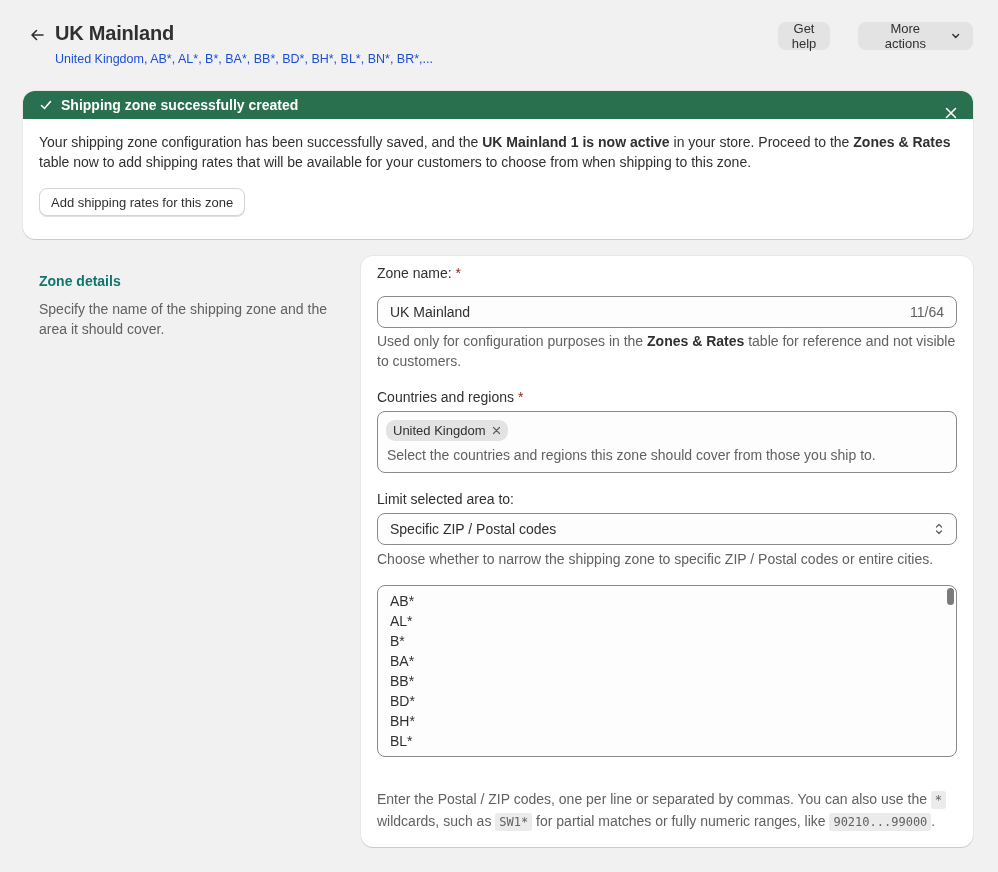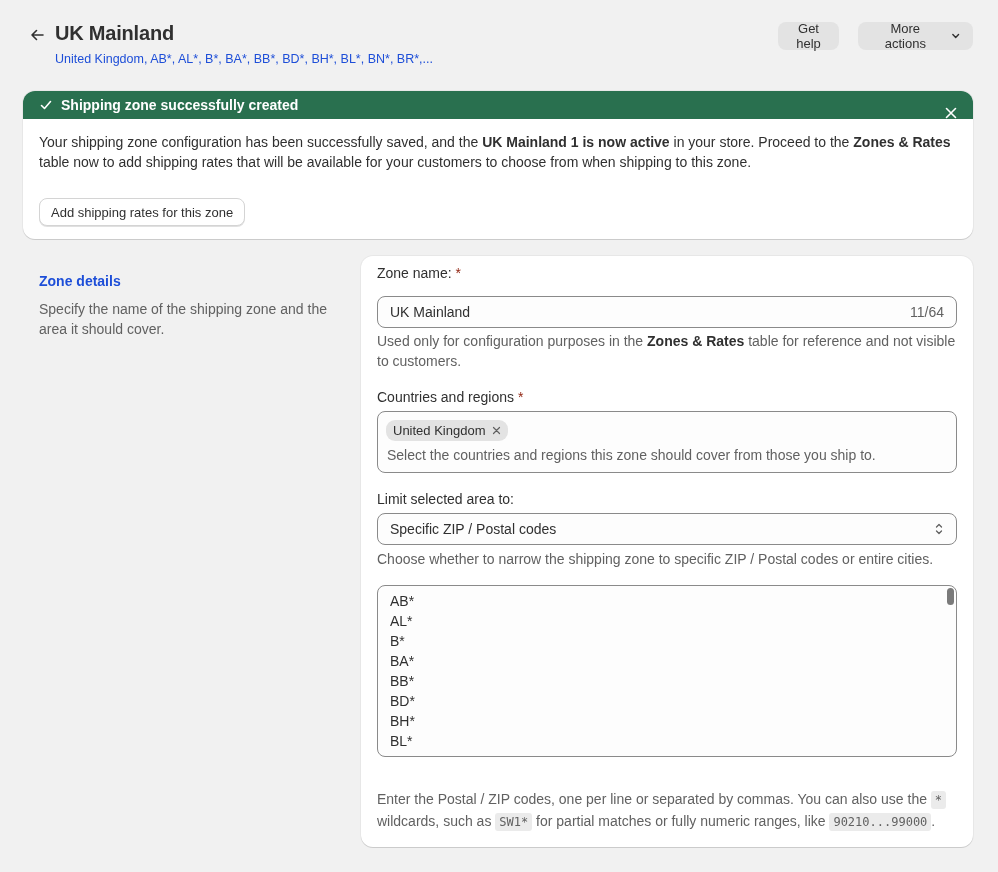--- a/index.html
+++ b/index.html
@@ -24,47 +24,47 @@
   .page-subtitle {
     position: absolute; left: 55px; top: 52px;
     font-size: 12.5px; color: #1d4ed8;
   }
   .hdr-btn {
     position: absolute; top: 22px; height: 28px;
     background: #e3e3e3; border-radius: 8px; border: none;
     font-family: "Liberation Sans", sans-serif; font-size: 13px; font-weight: 500;
     color: #303030; display: flex; align-items: center; padding: 0 12px; cursor: pointer;
   }
-  .btn-help { left: 778px; width: 61px; justify-content: center; }
+  .btn-help { left: 778px; width: 52px; justify-content: center; }
   .btn-more { left: 858px; width: 115px; gap: 9px; }
 
   
   .banner {
     position: absolute; left: 23px; top: 91px; width: 950px; height: 148px;
     background: #fff; border-radius: 12px; overflow: hidden;
     box-shadow: 0 1px 0 rgba(0,0,0,0.12), 0 0 0 1px rgba(0,0,0,0.04);
   }
   .banner-head {
     height: 28px; background: #29704f; color: #fff;
     display: flex; align-items: center; padding: 0 16px;
     font-weight: 700; font-size: 14px;
   }
   .banner-head .check { margin-right: 8px; display: flex; }
   .banner-close { position: absolute; right: 14px; top: 14px; width: 16px; height: 16px; cursor: pointer; display:flex; }
   .banner-body { padding: 13px 16px 0 16px; font-size: 14px; line-height: 20px; color: #303030; }
   .banner-body b { font-weight: 700; }
   .btn-outline {
-    margin-top: 26px; height: 28px; padding: 0 11px;
+    margin-top: 16px; height: 28px; padding: 0 11px;
     background: #fff; border: 1px solid #d4d4d4; border-radius: 8px;
     font-family: "Liberation Sans", sans-serif; font-size: 13px; font-weight: 500; color: #303030;
     box-shadow: 0 1px 0 rgba(0,0,0,0.12); cursor: pointer;
   }
 
   
-  .sec-title { position: absolute; left: 39px; top: 273px; font-size: 14px; font-weight: 700; color: #1d4ed8; }
+  .sec-title { position: absolute; left: 39px; top: 273px; font-size: 14px; font-weight: 700; color: #0f766e; }
   .sec-desc { position: absolute; left: 39px; top: 299px; width: 300px; font-size: 14px; line-height: 20px; color: #616161; }
 
   
   .card {
     position: absolute; left: 361px; top: 256px; width: 612px; height: 591px;
     background: #fff; border-radius: 12px;
     box-shadow: 0 1px 0 rgba(0,0,0,0.12), 0 0 0 1px rgba(0,0,0,0.04);
   }
   .lbl { position: absolute; left: 16px; font-size: 14px; color: #303030; }
   .req { color: #8e1f0b; }

